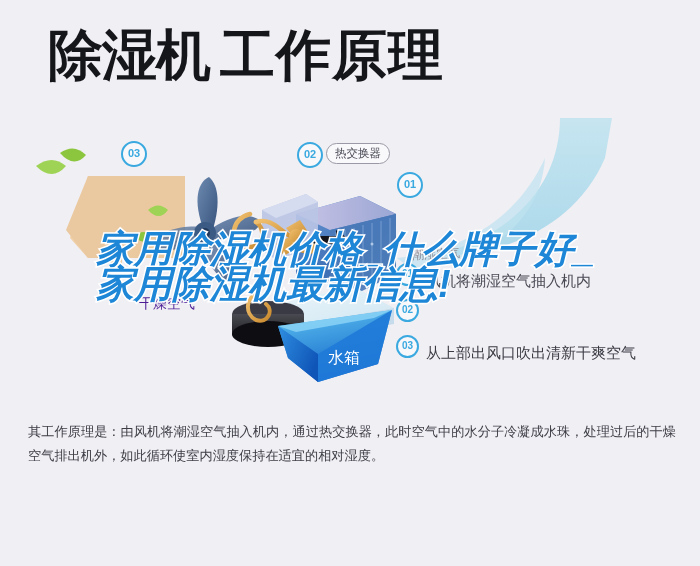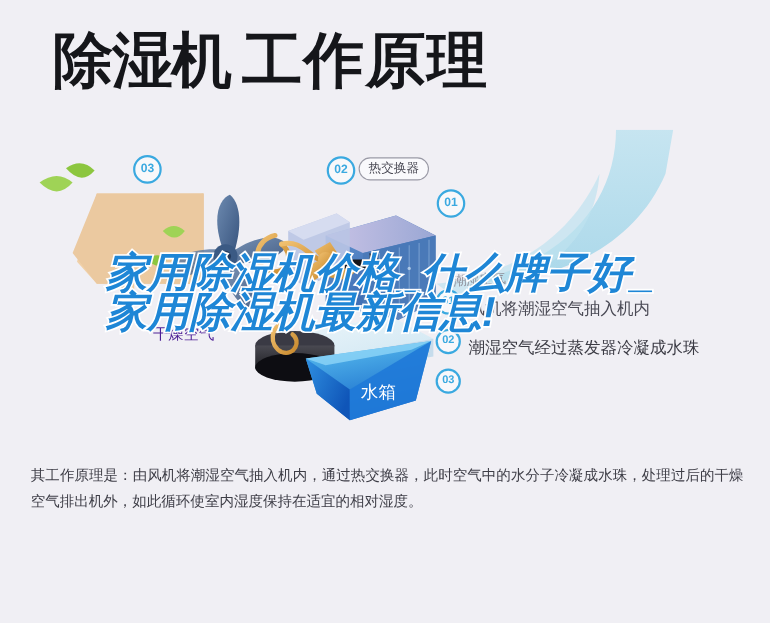--- a/index.html
+++ b/index.html
@@ -350,24 +350,24 @@
   <div class="diag-label" id="label-humid">潮湿空气</div>
   <div class="diag-label" id="label-tank">水箱</div>
 
   <div class="steps">
     <div class="step-row" id="step-row-01">
       <div class="step-badge">01</div>
       <div class="step-text">风机将潮湿空气抽入机内</div>
     </div>
     <div class="step-row" id="step-row-02">
       <div class="step-badge">02</div>
-      <div class="step-text">潮湿空气经过蒸发器冷凝成水珠</div>
     </div>
     <div class="step-row" id="step-row-03">
       <div class="step-badge">03</div>
+      <div class="step-text">从上部出风口吹出清新干爽空气</div>
     </div>
   </div>
 
   <div class="overlay-headline">
     <span class="oh-inner">家用除湿机价格_什么牌子好_家用除湿机最新信息!</span>
   </div>
 
   <div class="body-copy">
     <p>其工作原理是：由风机将潮湿空气抽入机内，通过热交换器，此时空气中的水分子冷凝成水珠，处理过后的干燥空气排出机外，如此循环使室内湿度保持在适宜的相对湿度。</p>
   </div>

